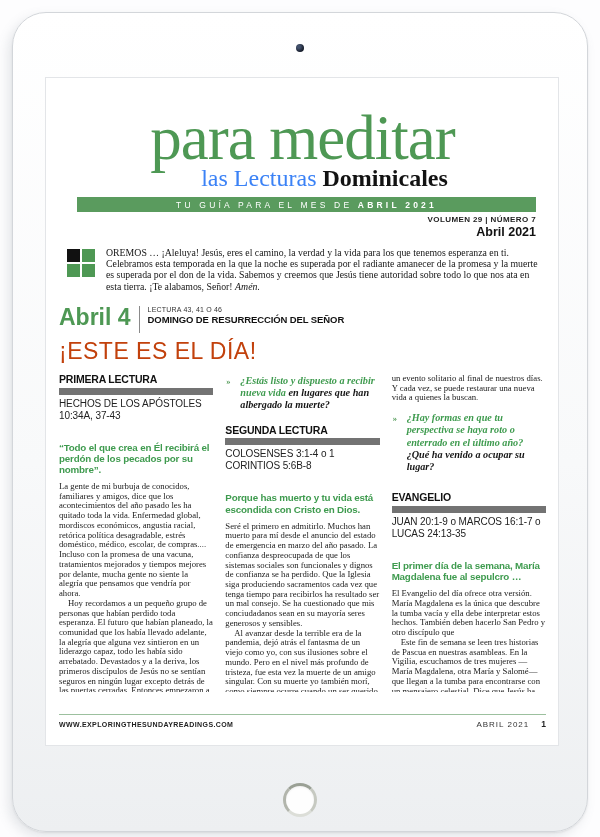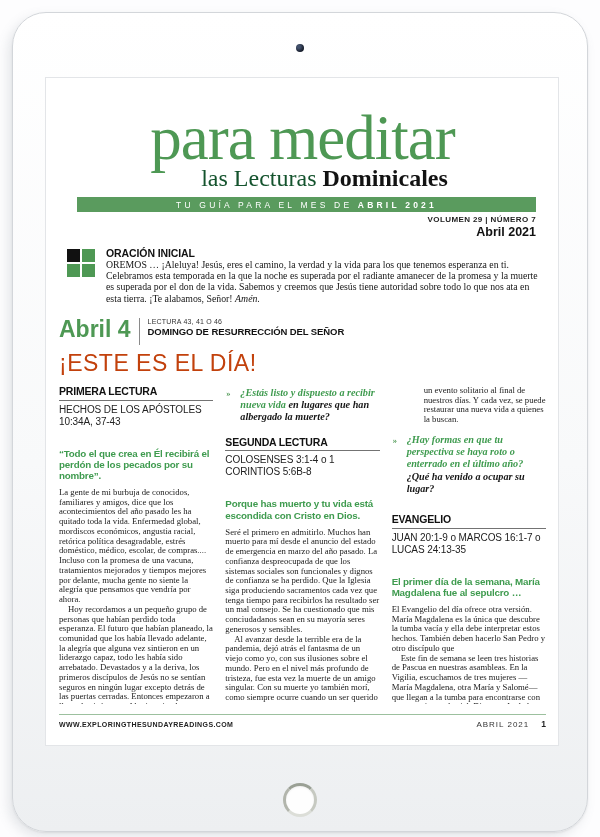--- a/index.html
+++ b/index.html
@@ -49,21 +49,21 @@
   }
 
   
   .masthead { text-align:center; }
   .mast-title {
     font-family:"Liberation Serif", serif;
     font-size:63px; line-height:.92; letter-spacing:-1px;
     color:#4e9854; font-weight:400;
   }
   .mast-sub { font-size:24px; line-height:1; margin-top:-2px; }
-  .mast-sub .green { color:#14532d;margin-left:44px; }
+  .mast-sub .green { color:#3b82f6;margin-left:44px; }
   .mast-sub .black { color:#121212; font-weight:bold; }
   .banner {
     margin:7px 10px 0 18px; padding:3px 0 2px;
     background:#5a9b5e; color:#fff;
     font-family:"Liberation Sans", sans-serif;
     font-size:8.5px; letter-spacing:3.2px; text-align:center;
     white-space:nowrap;
   }
   .banner b { letter-spacing:3.2px; }
   .mast-meta {
@@ -106,21 +106,21 @@
     font-size:23px; font-weight:400; letter-spacing:.5px;
     color:#c2410c; margin-top:5px;
   }
 
   
   .columns { display:flex; gap:12px; margin-top:9px; height:318px; overflow:hidden; }
   .col { flex:1 1 0; font-size:8.7px; line-height:1.12; color:#1b1b1b; }
   .sec-heading {
     font-family:"Liberation Sans", sans-serif;
     font-size:10.5px; font-weight:bold; color:#111; letter-spacing:-.2px;
-    border-bottom:1px solid #737373; padding-bottom:2px; margin-bottom:3px;
+    border-bottom:7px solid #737373; padding-bottom:2px; margin-bottom:3px;
   }
   .ref {
     font-family:"Liberation Sans", sans-serif;
     font-size:10px; color:#222; letter-spacing:-.1px; line-height:1.2;
     margin-bottom:2px;
   }
   .lead {
     font-family:"Liberation Sans", sans-serif;
     font-size:9.8px; font-weight:bold; color:#3f9b4f;
     line-height:1.13; letter-spacing:-.2px; margin-bottom:7px;margin-top:20px;
@@ -131,21 +131,21 @@
     position:relative; padding-left:15px;
     font-style:italic; font-weight:bold; font-size:10.2px; line-height:1.2;
     margin:1px 0 13px;
   }
   .q-marker {
     position:absolute; left:1px; top:1px;
     font-style:normal; font-weight:bold; font-size:8.5px; color:#4e9854;
   }
   .q-green { color:#3f9b4f; }
   .q-black { color:#161616; }
-  .col-intro { margin-bottom:9px;margin-left:32px; }
+  .col-intro { margin-bottom:9px; }
   .question.second { margin-bottom:19px; }
 
   
   .page-footer { position:absolute; left:13px; right:12px; top:636px; }
   .footer-rule { border-top:1px solid #9cc09e; margin-bottom:4px; }
   .footer-row {
     display:flex; justify-content:space-between; align-items:baseline;
     font-family:"Liberation Sans", sans-serif;
   }
   .footer-url { font-size:7px; font-weight:bold; letter-spacing:.4px; color:#222; }
@@ -177,21 +177,20 @@
       </div>
 
       <div class="prayer">
         <div class="logo-grid">
           <div class="logo-sq dark"></div>
           <div class="logo-sq"></div>
           <div class="logo-sq"></div>
           <div class="logo-sq"></div>
         </div>
         <div class="prayer-text">
-          <div class="prayer-heading">ORACIÓN INICIAL</div>
           <div class="prayer-body">
             <span>OREMOS … ¡Aleluya! Jesús, eres el camino, la verdad y la vida para los que tenemos esperanza en ti. Celebramos esta temporada en la que la noche es superada por el radiante amanecer de la promesa y la muerte es superada por el don de la vida. Sabemos y creemos que Jesús tiene autoridad sobre todo lo que nos ata en esta tierra. ¡Te alabamos, Señor! </span><span class="amen">Amén.</span>
           </div>
         </div>
       </div>
 
       <div class="date-header">
         <div class="date-big">Abril 4</div>
         <div class="date-stack">
           <div class="lectura-line">LECTURA 43, 41 O 46</div>

